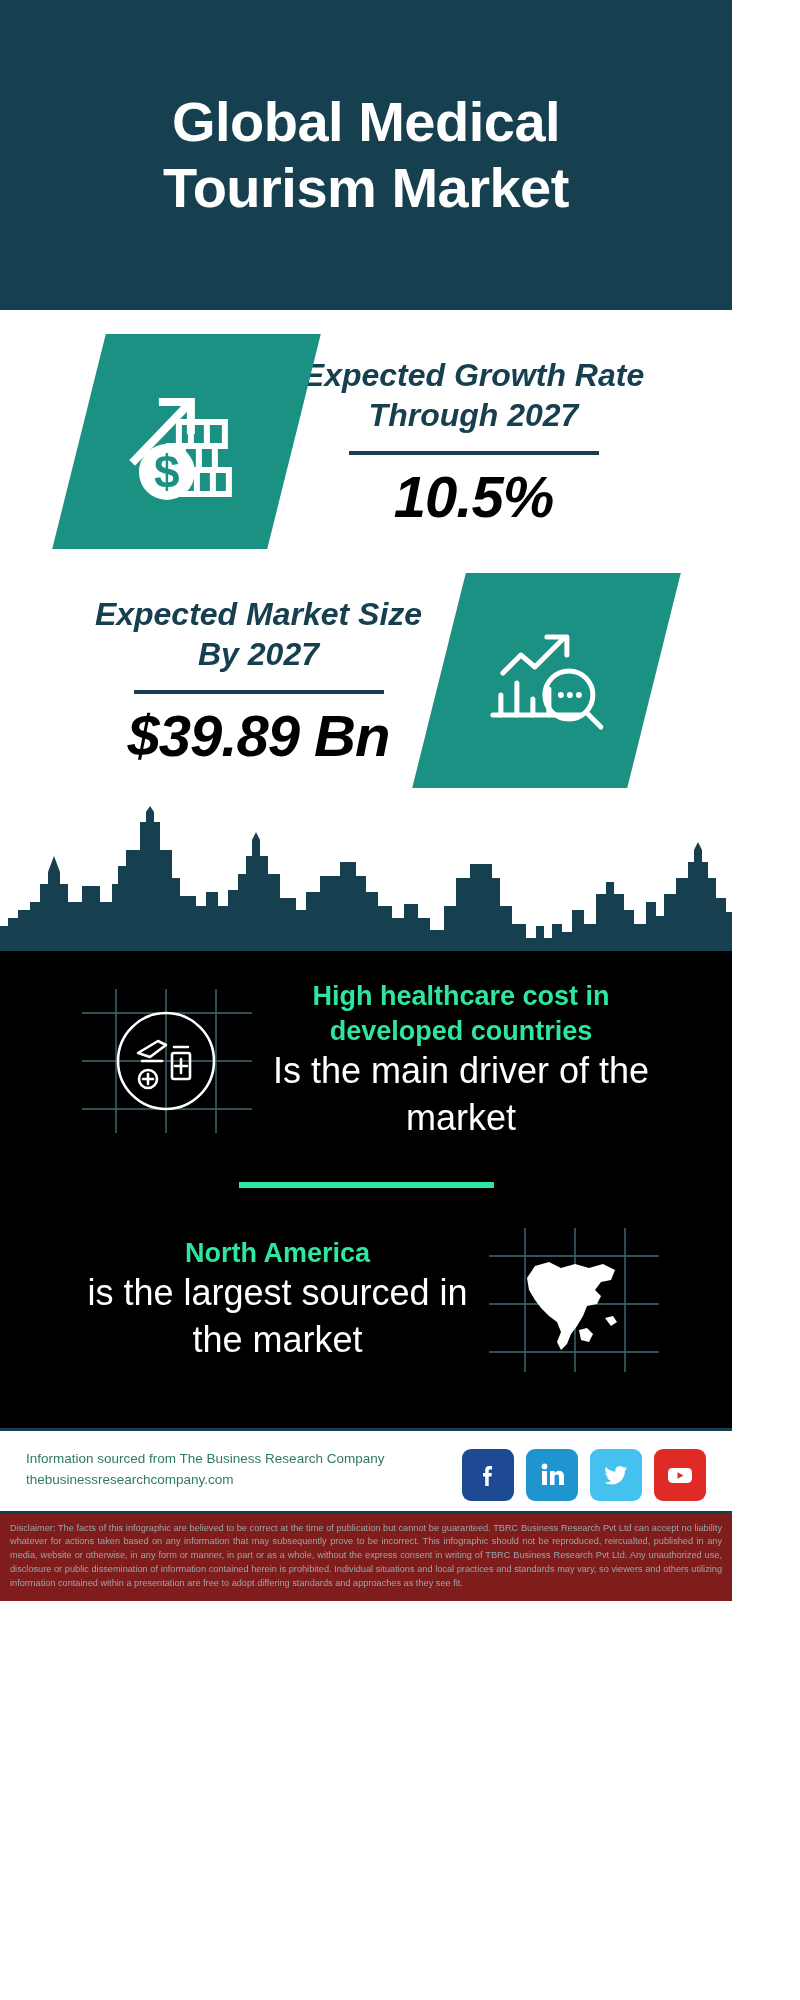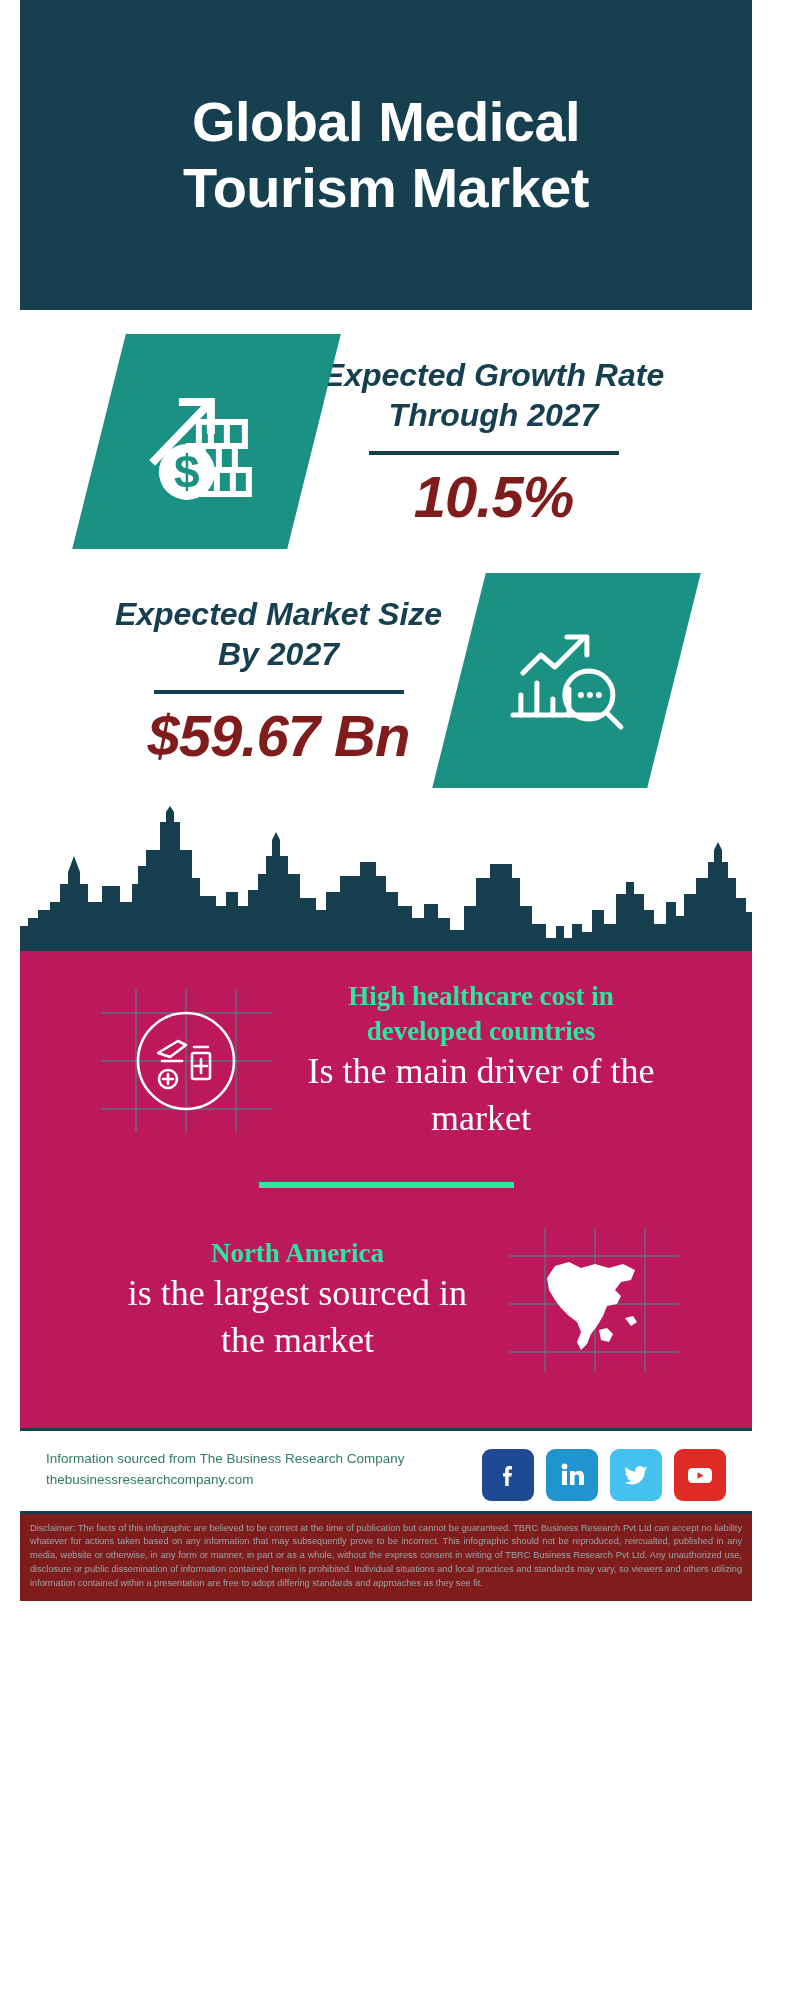--- a/index.html
+++ b/index.html
@@ -7,21 +7,20 @@
     width: 800px;
     background: #ffffff;
     font-family: "Liberation Sans", sans-serif;
   }
   #page {
     position: relative;
     width: 732px;
     height: 2000px;
     overflow: hidden;
     background: #ffffff;
-    margin-left: 20px;
   }
 
   
   .header {
     height: 310px;
     background: #16404f;
     display: flex;
     align-items: center;
     justify-content: center;
     padding: 0 60px;
@@ -75,40 +74,39 @@
     font-weight: bold;
     line-height: 1.25;
   }
   .stat-rule {
     width: 250px;
     height: 4px;
     background: #16404f;
     margin: 16px auto 10px auto;
   }
   .stat-value {
-    color: #7f1d1d;
+    color: #000000;
     font-size: 58px;
     font-weight: bold;
     line-height: 1.1;
     letter-spacing: -1px;
   }
 
   
   .skyline {
     display: block;
     width: 800px;
     height: 145px;
     margin-top: 18px;
   }
 
   
   .dark-section {
-    background: #be185d;
+    background: #000000;
     padding: 10px 0 30px 0;
-    font-family: Liberation Serif, serif;
   }
   .insight-row {
     display: flex;
     align-items: center;
     justify-content: center;
     padding: 18px 30px;
   }
   .insight-row.reverse { flex-direction: row-reverse; padding-left: 43px; }
 
   .insight-icon {
@@ -235,21 +233,21 @@
               <circle cx="84" cy="84" r="3" fill="#ffffff" stroke="none"></circle>
               <circle cx="93" cy="84" r="3" fill="#ffffff" stroke="none"></circle>
               <circle cx="102" cy="84" r="3" fill="#ffffff" stroke="none"></circle>
             </g>
           </svg>
         </div>
       </div>
       <div class="stat-text">
         <div class="stat-label">Expected Market Size By 2027</div>
         <div class="stat-rule"></div>
-        <div class="stat-value">$59.67 Bn</div>
+        <div class="stat-value">$39.89 Bn</div>
       </div>
     </div>
   </div>
 
   <svg class="skyline" viewBox="0 0 800 145" preserveAspectRatio="none">
     <path fill="#16404f" d="M0 145 L0 120 L8 120 L8 112 L18 112 L18 104 L30 104 L30 96 L40 96 L40 78 L48 78 L48 66 L54 50 L60 66 L60 78 L68 78 L68 96 L82 96 L82 80 L100 80 L100 96 L112 96 L112 78 L118 78 L118 60 L126 60 L126 44 L140 44 L140 16 L146 16 L146 6 L150 0 L154 6 L154 16 L160 16 L160 44 L172 44 L172 72 L180 72 L180 90 L196 90 L196 100 L206 100 L206 86 L218 86 L218 100 L228 100 L228 84 L238 84 L238 68 L246 68 L246 50 L252 50 L252 34 L256 26 L260 34 L260 50 L268 50 L268 68 L280 68 L280 92 L296 92 L296 104 L306 104 L306 86 L320 86 L320 70 L340 70 L340 56 L356 56 L356 70 L366 70 L366 86 L378 86 L378 100 L392 100 L392 112 L404 112 L404 98 L418 98 L418 112 L430 112 L430 124 L444 124 L444 100 L456 100 L456 72 L470 72 L470 58 L492 58 L492 72 L500 72 L500 100 L512 100 L512 118 L526 118 L526 132 L536 132 L536 120 L544 120 L544 132 L552 132 L552 118 L562 118 L562 126 L572 126 L572 104 L584 104 L584 118 L596 118 L596 88 L606 88 L606 76 L614 76 L614 88 L624 88 L624 104 L634 104 L634 118 L646 118 L646 96 L656 96 L656 110 L664 110 L664 88 L676 88 L676 72 L688 72 L688 56 L694 56 L694 44 L698 36 L702 44 L702 56 L708 56 L708 72 L716 72 L716 92 L726 92 L726 106 L738 106 L738 86 L748 86 L748 100 L758 100 L758 88 L766 88 L766 70 L770 62 L774 70 L774 88 L782 88 L782 104 L792 104 L792 116 L800 116 L800 145 Z"></path>
   </svg>
 
   <div class="dark-section">
 

